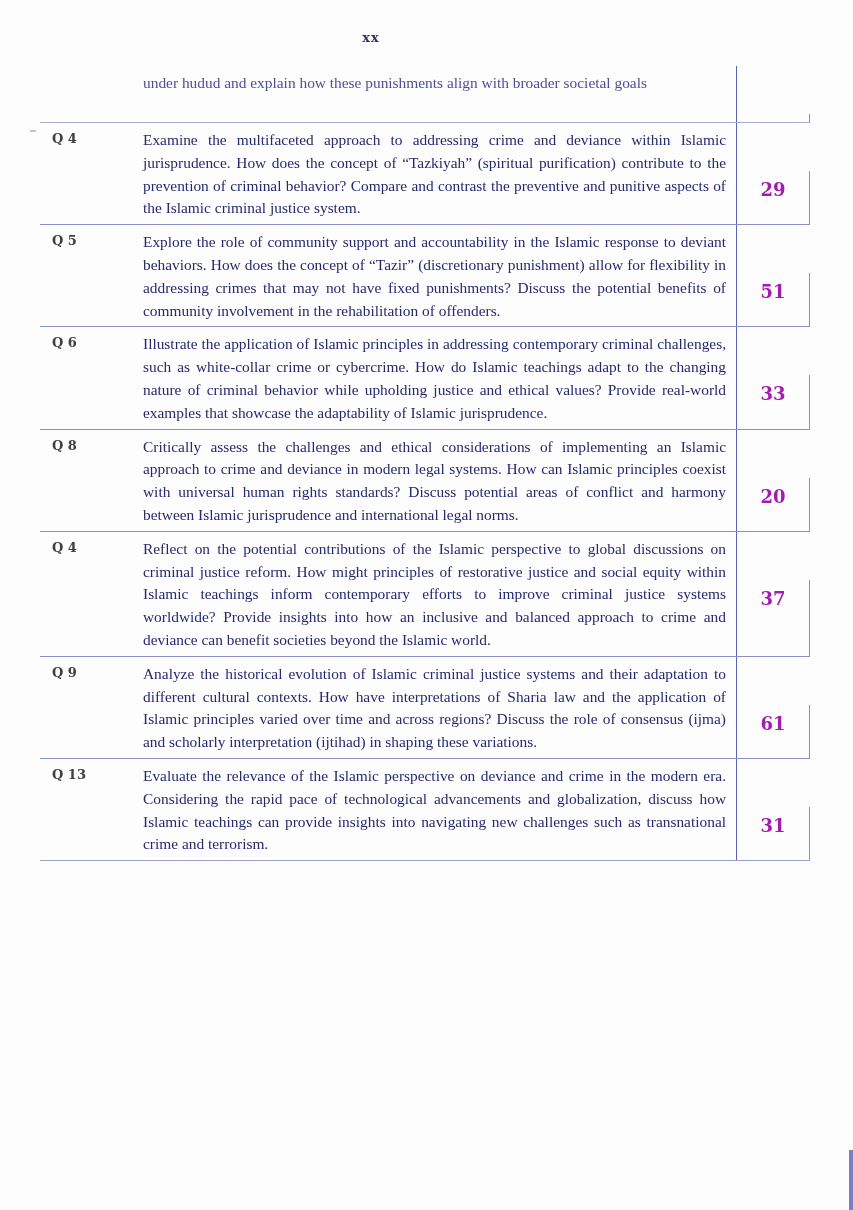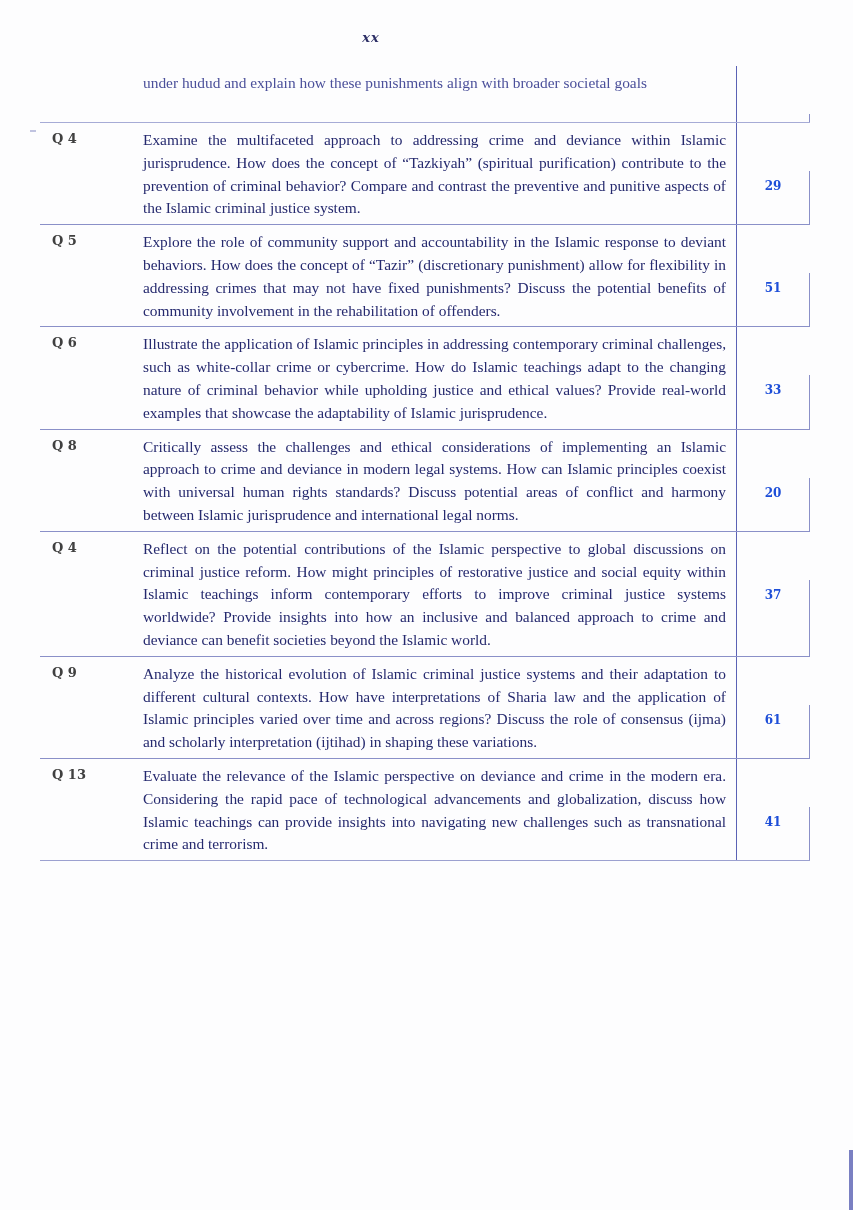--- a/index.html
+++ b/index.html
@@ -18,21 +18,20 @@
     .page-number {
       position: absolute;
       top: 30px;
       left: 0;
       width: 742px;
       text-align: center;
       font-size: 13px;
       font-weight: bold;
       color: #2d2f66;
       letter-spacing: 1px;
-      font-style: italic;
     }
     .table {
       position: absolute;
       left: 40px;
       top: 66px;
       width: 770px;
     }
     .row {
       position: relative;
       display: flex;
@@ -61,23 +60,23 @@
       line-height: 22.8px;
       text-align: justify;
       color: #25296e;
       border-right: 1.5px solid #5b62b5;
     }
     .pagecol {
       width: 73px;
       flex: 0 0 73px;
       text-align: center;
       padding-top: 8px;
-      font-size: 12px;
+      font-size: 18px;
       font-weight: bold;
-      color: #1d4ed8;
+      color: #a21caf;
       border-right: 1.5px solid #8a90c8;
       box-sizing: border-box;
       margin-top: 48px;
     }
     .row.continuation .textcol { padding-top: 6px; padding-bottom: 6px; color: #4a4f9a; }
     .row.last { border-bottom: 1px solid #9ca1d0; }
     .edge-mark {
       position: absolute;
       right: 0;
       top: 1150px;
@@ -138,19 +137,19 @@
 
   <div class="row">
     <div class="qcol">Q 9</div>
     <div class="textcol">Analyze the historical evolution of Islamic criminal justice systems and their adaptation to different cultural contexts. How have interpretations of Sharia law and the application of Islamic principles varied over time and across regions? Discuss the role of consensus (ijma) and scholarly interpretation (ijtihad) in shaping these variations.</div>
     <div class="pagecol">61</div>
   </div>
 
   <div class="row last">
     <div class="qcol">Q 13</div>
     <div class="textcol">Evaluate the relevance of the Islamic perspective on deviance and crime in the modern era. Considering the rapid pace of technological advancements and globalization, discuss how Islamic teachings can provide insights into navigating new challenges such as transnational crime and terrorism.</div>
-    <div class="pagecol">41</div>
+    <div class="pagecol">31</div>
   </div>
 
 </div>
 
 <div class="left-tick" style="top:130px"></div>
 <div class="edge-mark"></div>
 
 </body></html>

